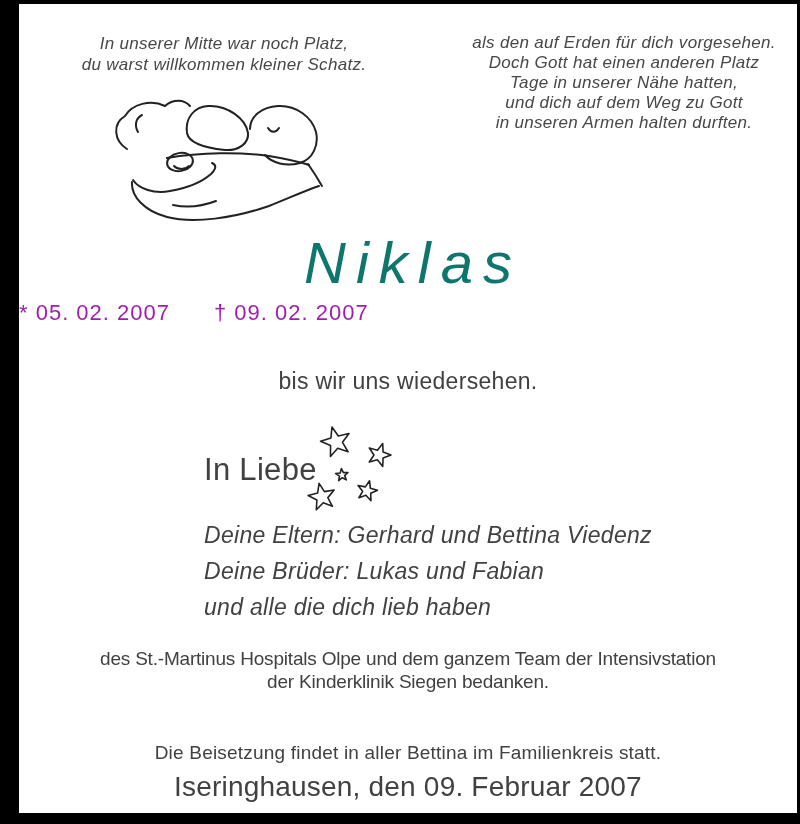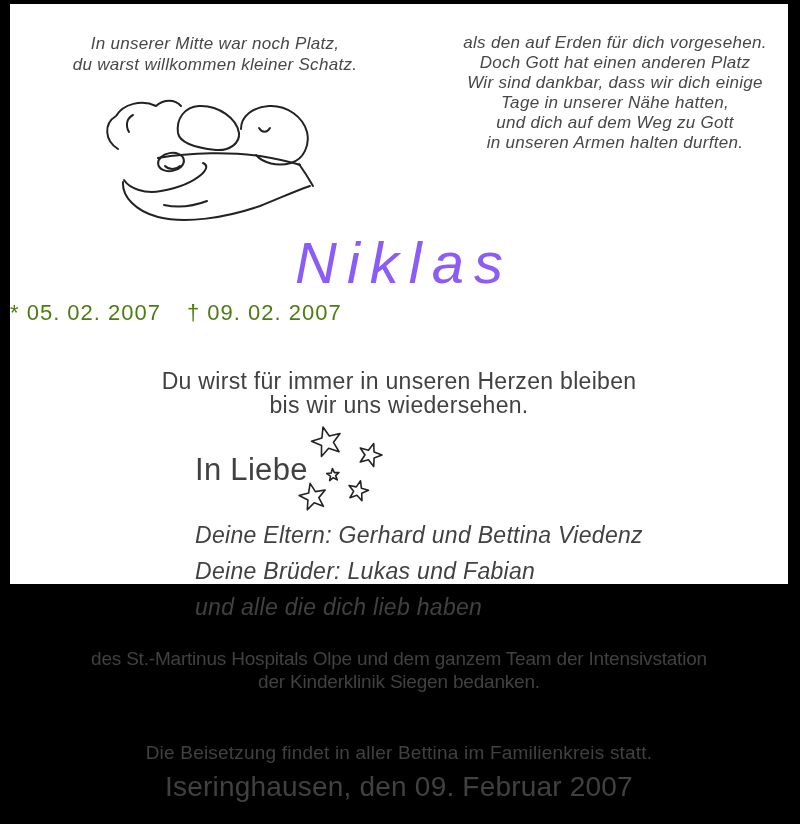--- a/index.html
+++ b/index.html
@@ -6,38 +6,38 @@
   body{
     width:800px;height:824px;
     background:#000;
     font-family:"Liberation Sans", sans-serif;
     overflow:hidden;
   }
   .page{
     position:relative;width:800px;height:824px;background:#000;
   }
   .card{
-    position:absolute;left:10px;top:4px;width:778px;height:580px;
+    position:absolute;left:19px;top:4px;width:778px;height:809px;
     background:#fff;color:#414141;
   }
   .abs{position:absolute;}
   .center{width:100%;text-align:center;}
   .quote{
     font-style:italic;font-size:17px;color:#474747;letter-spacing:.3px;
     text-align:center;
   }
   .quote-left{left:30px;top:29px;width:350px;line-height:21px;}
   .quote-right{left:430px;top:29px;width:350px;line-height:20px;}
   .name{
-    left:0;top:225px;font-size:58px;font-style:italic;color:#8b5cf6;
+    left:0;top:225px;font-size:58px;font-style:italic;color:#0f766e;
     letter-spacing:10px;padding-left:10px;box-sizing:border-box;
   }
   .dates{
-    left:0;top:296px;display:flex;justify-content:center;gap:26px;
-    font-size:22px;letter-spacing:1px;color:#4d7c0f;
+    left:0;top:296px;display:flex;justify-content:center;gap:44px;
+    font-size:22px;letter-spacing:1px;color:#a21caf;
   }
   .remembrance{left:0;top:365px;font-size:23px;line-height:24px;letter-spacing:.3px;}
   .closing{left:185px;top:448px;font-size:31px;letter-spacing:.3px;}
   .family{left:185px;top:513px;font-size:23px;line-height:36px;letter-spacing:.3px;font-style:italic;}
   .thanks{left:0;top:644px;font-size:19px;line-height:22.5px;letter-spacing:-.2px;}
   .funeral{left:0;top:738px;font-size:19px;letter-spacing:.2px;}
   .place-date{left:0;top:767px;font-size:28px;letter-spacing:.2px;}
   .line{display:block;}
   svg{display:block;}
   svg path, svg ellipse, svg polygon{
@@ -52,21 +52,20 @@
   <div class="card">
 
     <div class="abs quote quote-left">
       <span class="line">In unserer Mitte war noch Platz,</span>
       <span class="line">du warst willkommen kleiner Schatz.</span>
     </div>
 
     <div class="abs quote quote-right">
       <span class="line">als den auf Erden für dich vorgesehen.</span>
       <span class="line">Doch Gott hat einen anderen Platz</span>
-      <span class="line">Wir sind dankbar, dass wir dich einige</span>
       <span class="line">Tage in unserer Nähe hatten,</span>
       <span class="line">und dich auf dem Weg zu Gott</span>
       <span class="line">in unseren Armen halten durften.</span>
     </div>
 
     <svg class="abs" style="left:70px;top:71px" width="300" height="170" viewBox="0 0 300 170" aria-hidden="true">
       <path d="M38,74 C25,66 23,49 36,41 C43,29 62,24 76,31 C84,24 95,24 101,31"></path>
       <path d="M49,57 C45,50 47,43 53,40"></path>
       <path d="M98,58 C96,43 105,32 119,31 C139,30 157,44 159,58 C160,68 150,76 136,75 C117,73 100,69 98,58 Z"></path>
       <path d="M161,54 C161,41 173,32 189,31 C207,30 223,42 227,57 C230,70 224,84 211,88 C197,92 183,88 176,80"></path>
@@ -81,21 +80,20 @@
     </svg>
 
     <div class="abs center name">Niklas</div>
 
     <div class="abs dates">
       <span>* 05. 02. 2007</span>
       <span>† 09. 02. 2007</span>
     </div>
 
     <div class="abs center remembrance">
-      <span class="line">Du wirst für immer in unseren Herzen bleiben</span>
       <span class="line">bis wir uns wiedersehen.</span>
     </div>
 
     <div class="abs closing">In Liebe</div>
 
     <svg class="abs" style="left:278px;top:418px" width="100" height="92" viewBox="0 0 100 92" aria-hidden="true">
       <polygon points="0,-1 0.247,-0.34 0.951,-0.309 0.399,0.13 0.588,0.809 0,0.42 -0.588,0.809 -0.399,0.13 -0.951,-0.309 -0.247,-0.34" transform="translate(39,20) rotate(-15) scale(15.5)" vector-effect="non-scaling-stroke"></polygon>
       <polygon points="0,-1 0.247,-0.34 0.951,-0.309 0.399,0.13 0.588,0.809 0,0.42 -0.588,0.809 -0.399,0.13 -0.951,-0.309 -0.247,-0.34" transform="translate(82,33) rotate(18) scale(12)" vector-effect="non-scaling-stroke"></polygon>
       <polygon points="0,-1 0.247,-0.34 0.951,-0.309 0.399,0.13 0.588,0.809 0,0.42 -0.588,0.809 -0.399,0.13 -0.951,-0.309 -0.247,-0.34" transform="translate(45,53) rotate(-5) scale(6.5)" vector-effect="non-scaling-stroke"></polygon>
       <polygon points="0,-1 0.247,-0.34 0.951,-0.309 0.399,0.13 0.588,0.809 0,0.42 -0.588,0.809 -0.399,0.13 -0.951,-0.309 -0.247,-0.34" transform="translate(25,75) rotate(-12) scale(14)" vector-effect="non-scaling-stroke"></polygon>

